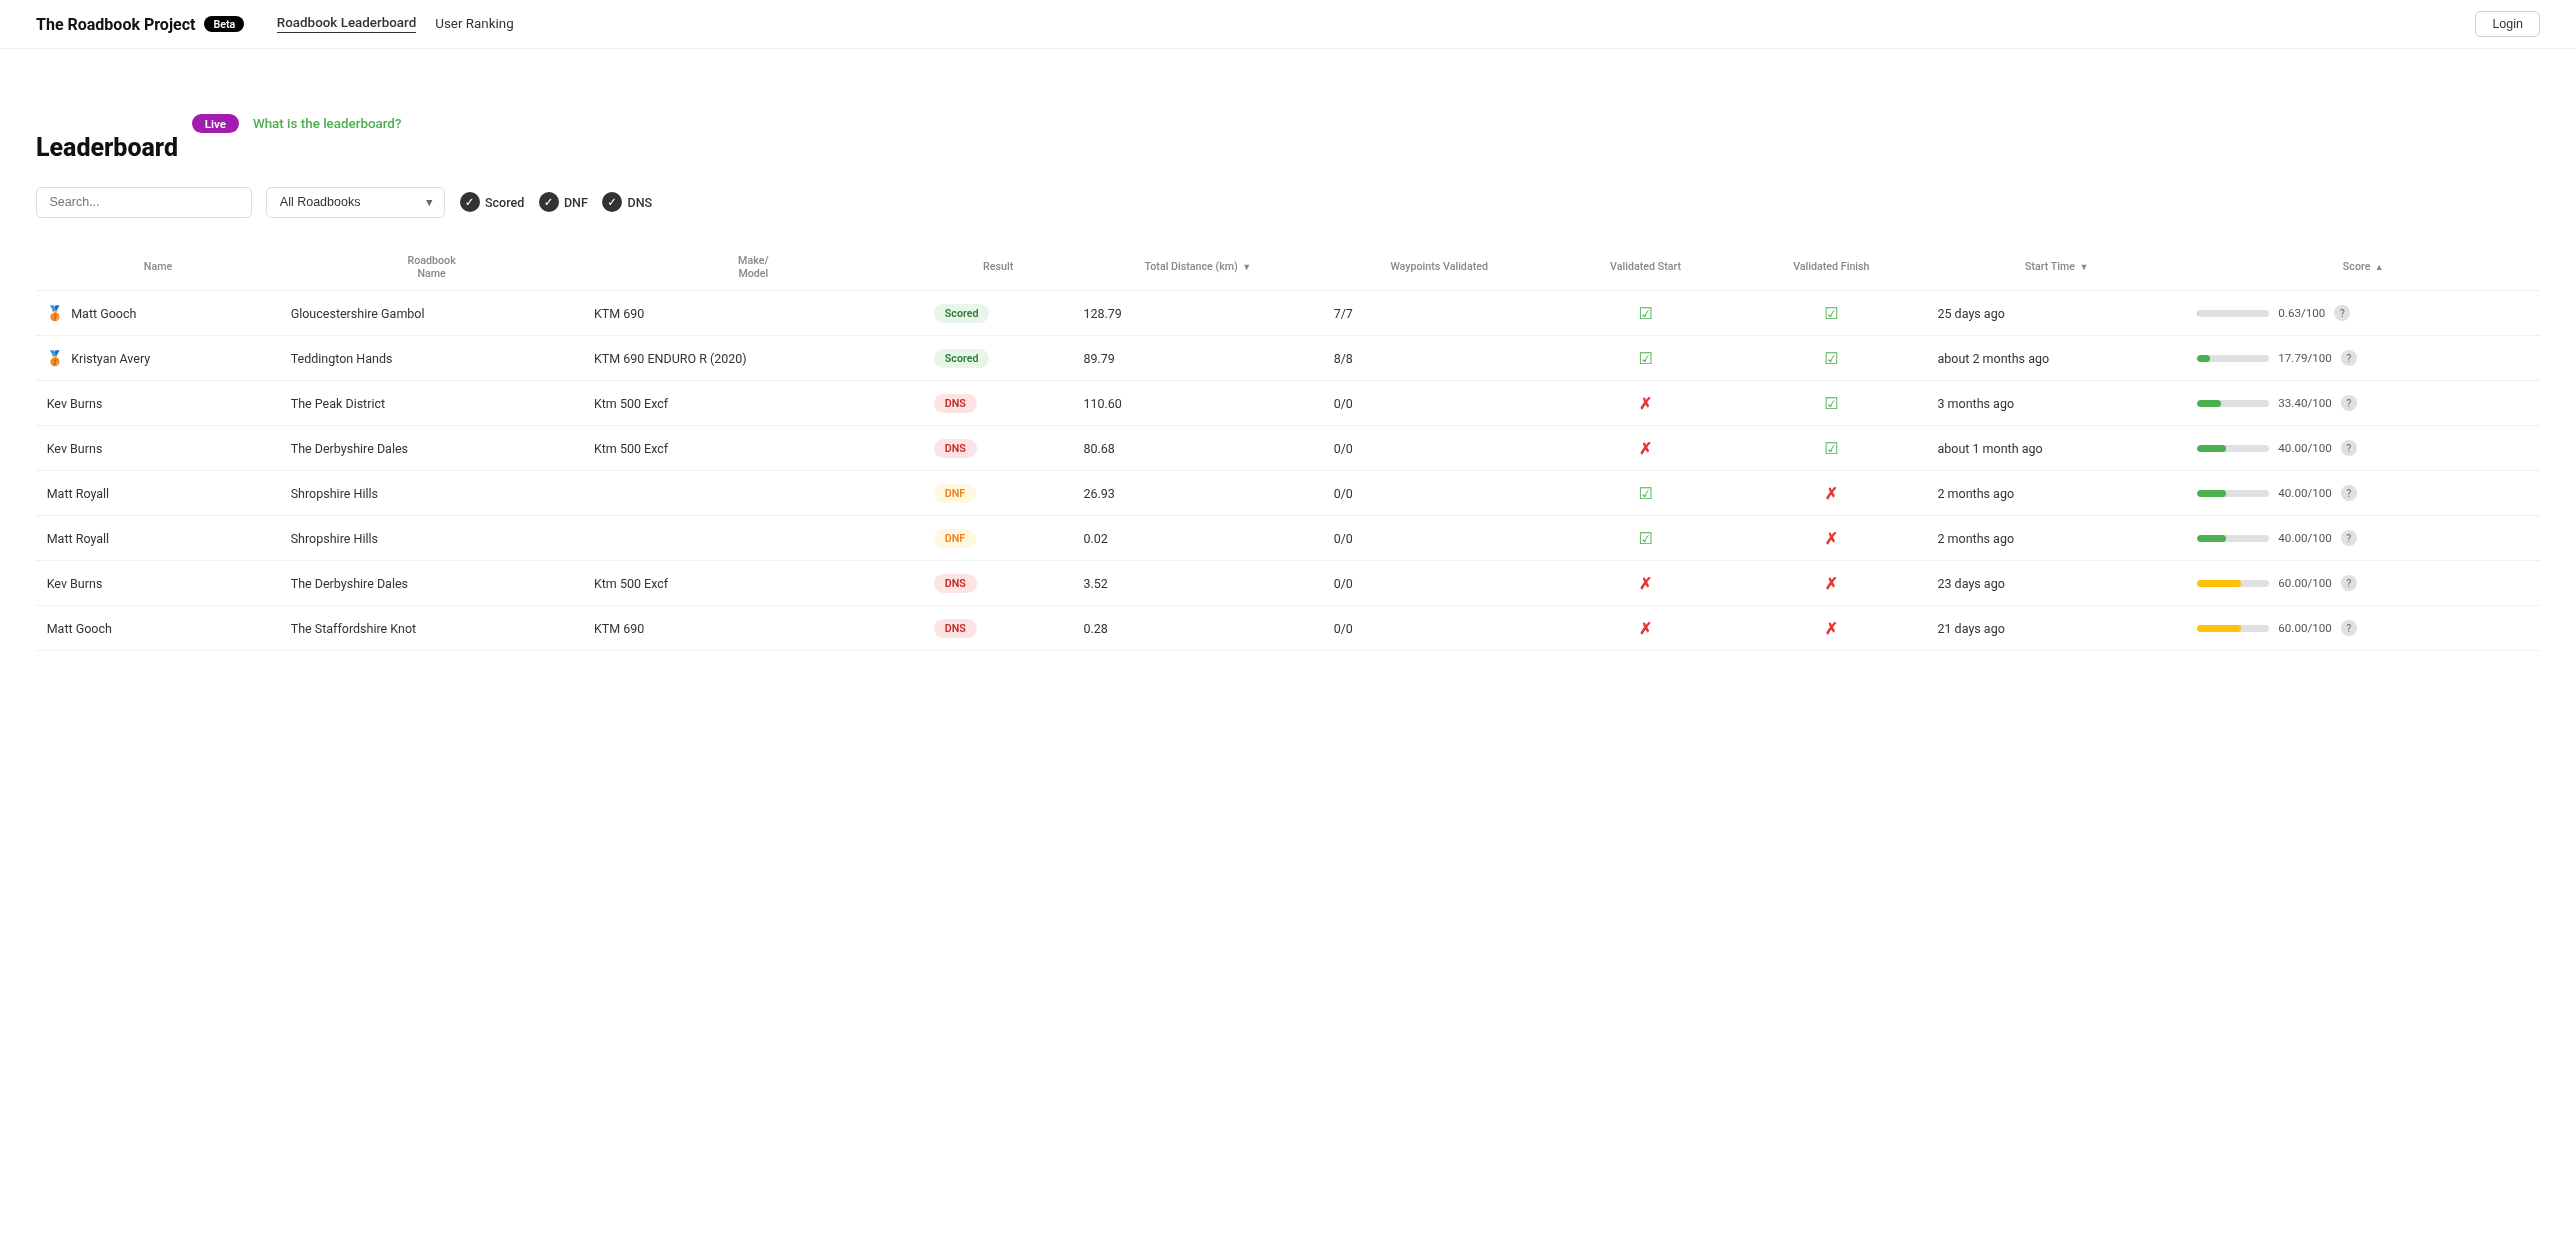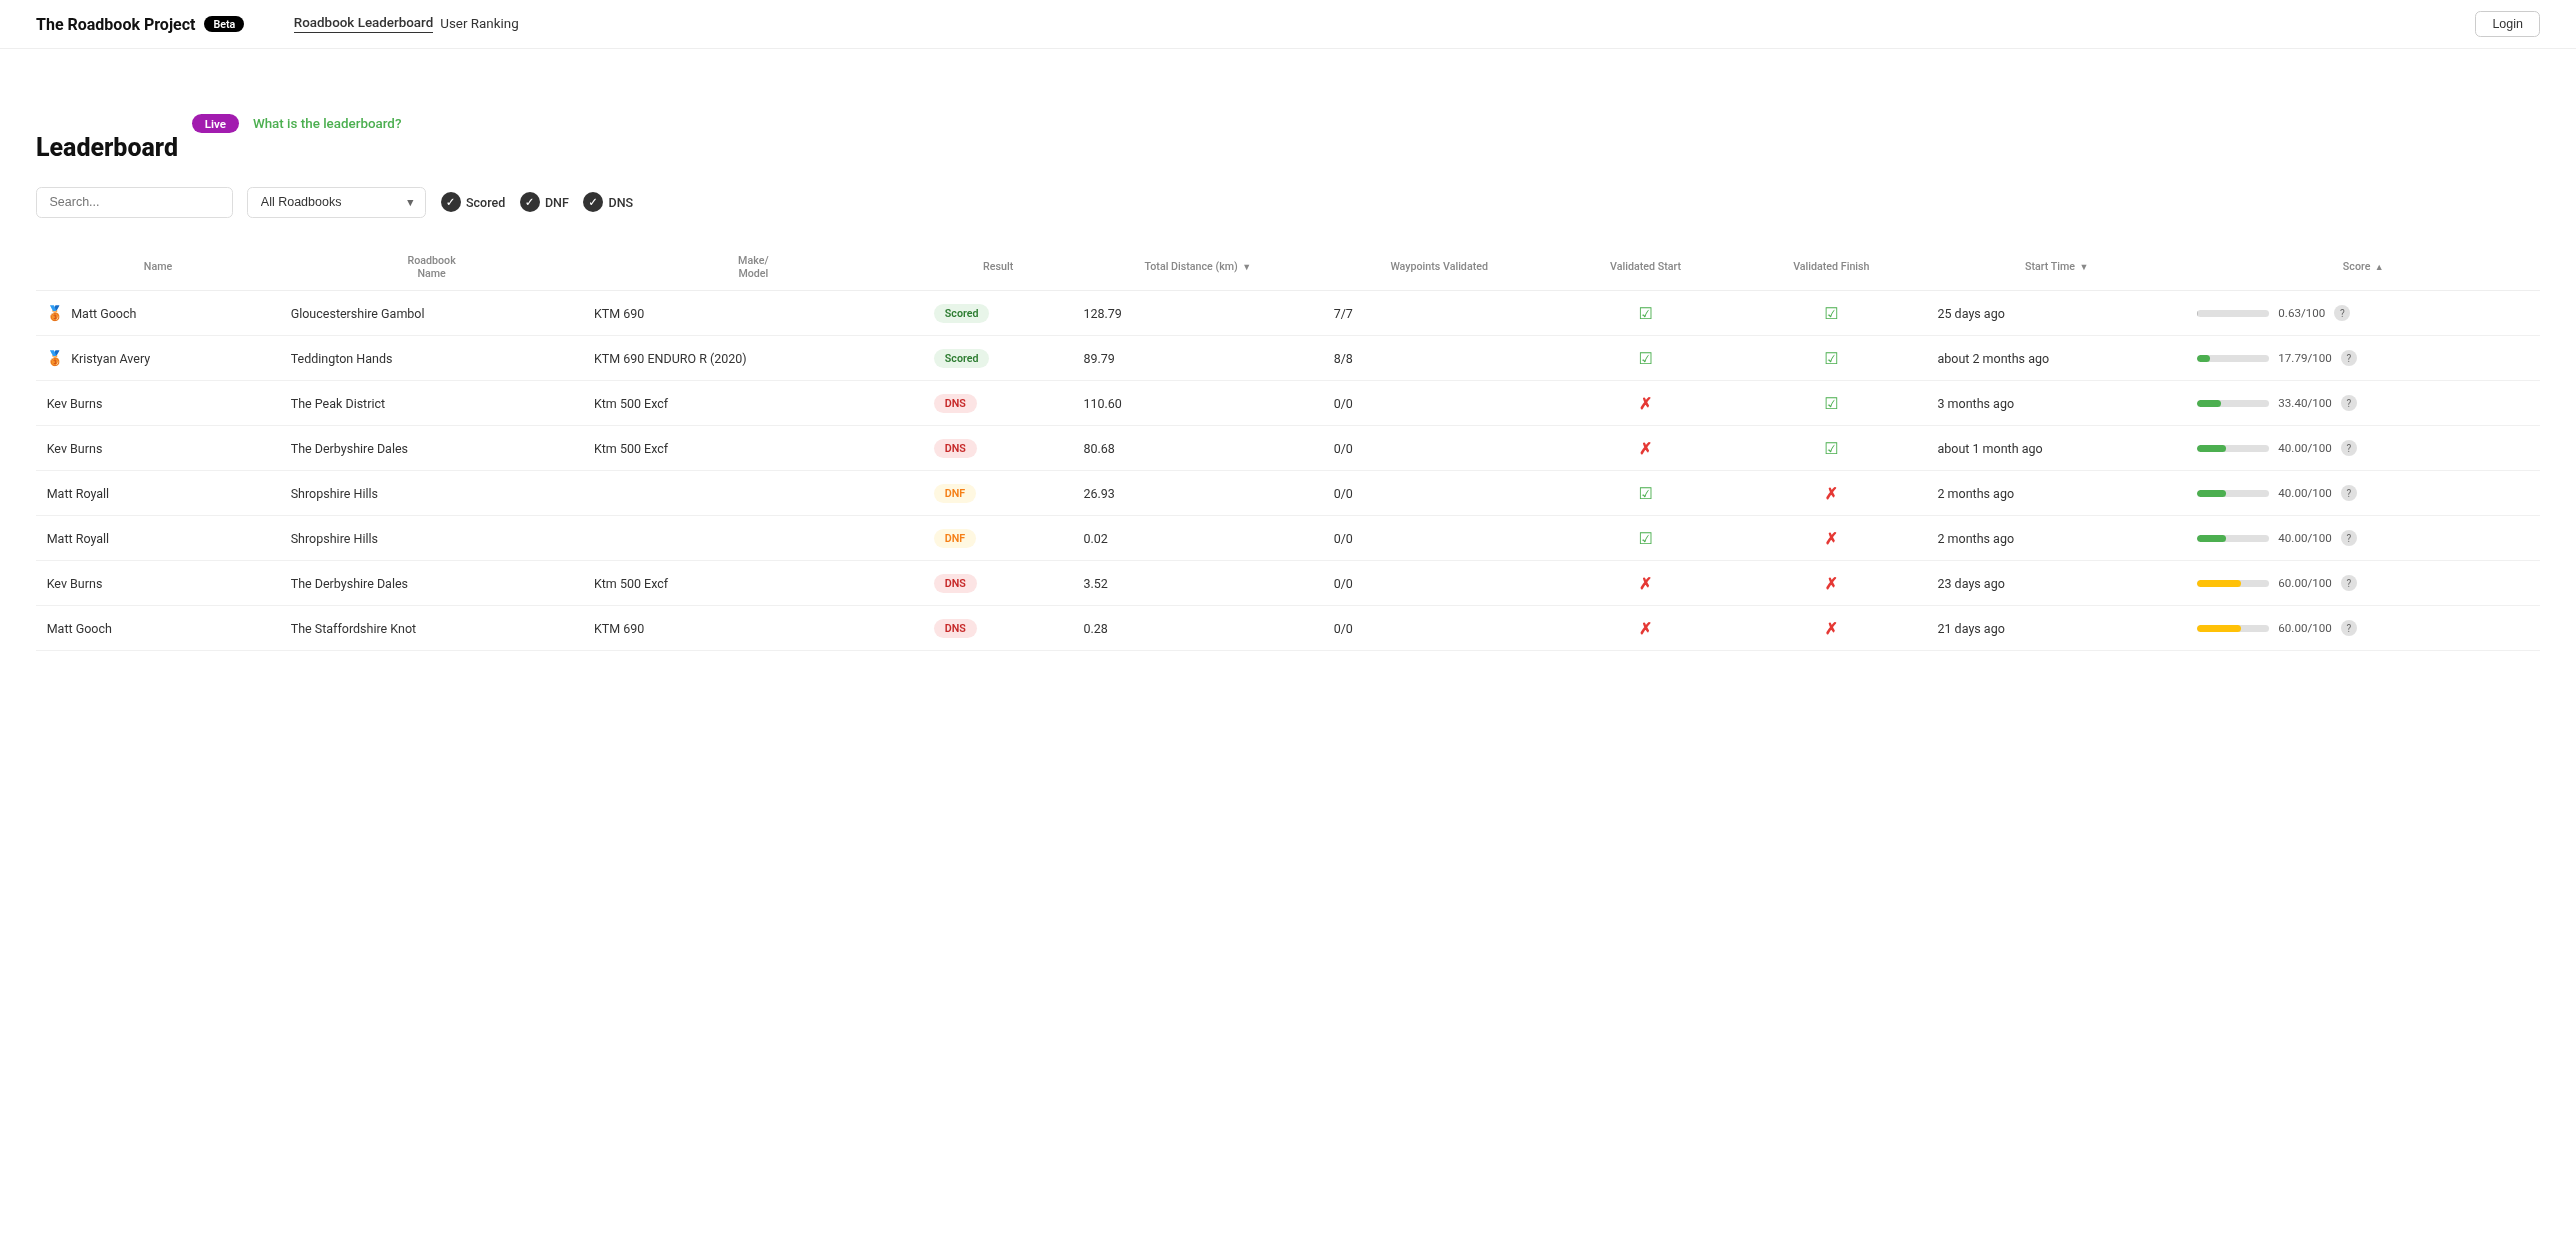--- a/index.html
+++ b/index.html
@@ -9,21 +9,21 @@
     .header {
       display: flex; align-items: center; padding: 10.7px 36px;
       border-bottom: 0.9px solid #eee; gap: 21.5px;
     }
     .brand { display: flex; align-items: center; gap: 9px; }
     .brand-title { font-weight: 700; font-size: 16px; color: #111; white-space: nowrap; }
     .beta-badge {
       background: #000000; color: #fff; border-radius: 10.7px;
       padding: 1.8px 9px; font-size: 10.7px; font-weight: 600;
     }
-    .nav { display: flex; align-items: center; gap: 7px; margin-left: 28px; }
+    .nav { display: flex; align-items: center; gap: 19px; margin-left: 11px; }
     .nav-link { text-decoration: none; color: #333; font-size: 13.4px; padding-bottom: 1.8px; }
     .nav-link.active { border-bottom: 1.8px solid #333; font-weight: 500; }
     .header-right { margin-left: auto; }
     .login-btn {
       border: 0.9px solid #ccc; background: #fff; padding: 5.4px 16px;
       border-radius: 5.4px; font-size: 12.5px; cursor: pointer; color: #333;
     }
 
     
     .page { padding: 36px 36px 0; }
@@ -32,21 +32,21 @@
     .live-badge {
       background: #a21caf; color: #fff; border-radius: 18px;
       padding: 2.7px 12.5px; font-size: 11.6px; font-weight: 600;
     }
     .leaderboard-link { color: #4caf50; font-weight: 500; font-size: 13.4px; text-decoration: none; }
 
     
     .filters { display: flex; align-items: center; gap: 14.3px; margin-bottom: 29px; flex-wrap: wrap; }
     .search-input {
       border: 0.9px solid #ddd; border-radius: 5.4px; padding: 7.2px 12.5px;
-      font-size: 12.5px; width: 197px; color: #999; outline: none;
+      font-size: 12.5px; width: 216px; color: #999; outline: none;
     }
     .select-wrapper { position: relative; }
     .roadbook-select {
       border: 0.9px solid #ddd; border-radius: 5.4px; padding: 7.2px 36px 7.2px 12.5px;
       font-size: 12.5px; appearance: none; background: #fff; cursor: pointer;
       width: 179px; outline: none; color: #333;
     }
     .select-arrow {
       position: absolute; right: 10.7px; top: 50%; transform: translateY(-50%);
       pointer-events: none; color: #666; font-size: 10.7px;

